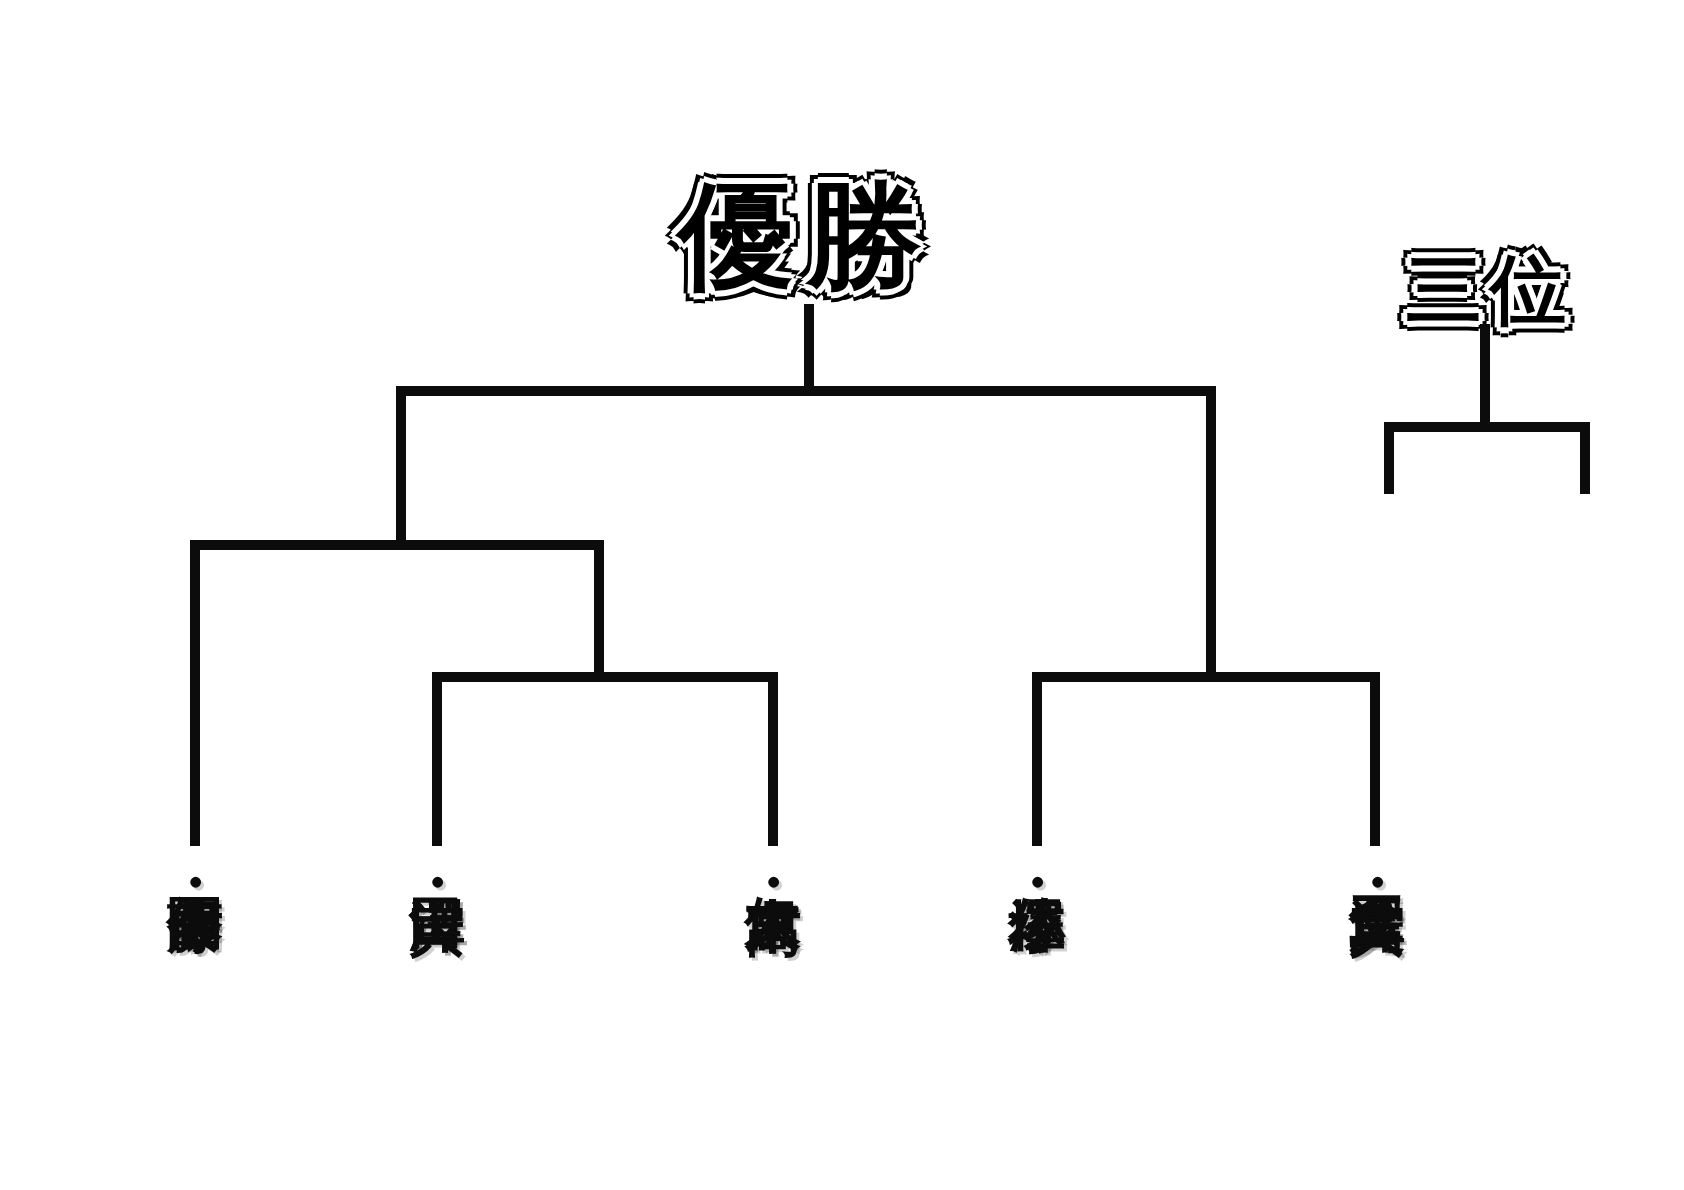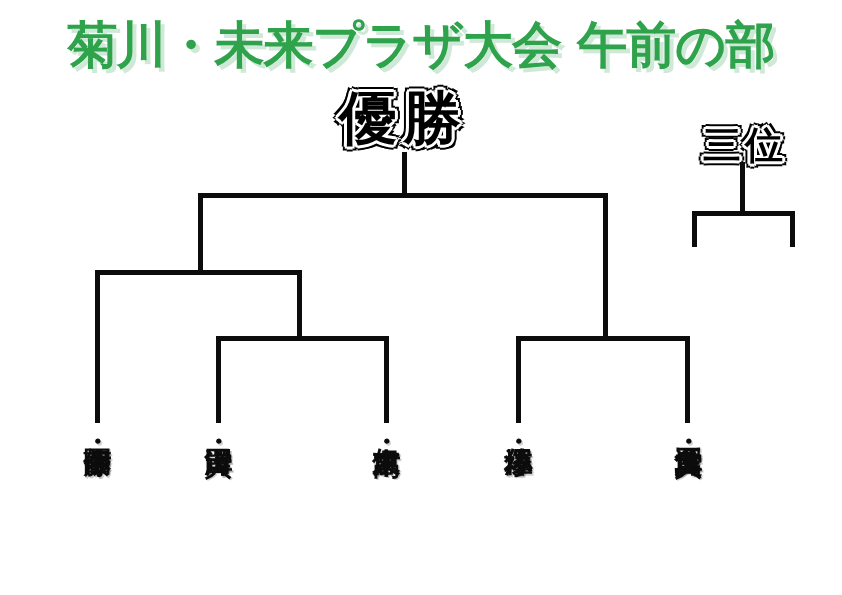--- a/index.html
+++ b/index.html
@@ -59,21 +59,20 @@
     white-space:nowrap;
   }
   .t1{left:97px;}  .t2{left:218px;} .t3{left:386px;}
   .t4{left:518px;} .t5{left:688px;}
 </style>
 </head>
 <body>
 
 <div class="page">
 
-  <div class="title">菊川・未来プラザ大会 午前の部</div>
 
   <div class="outline-text third">三位</div>
   <div class="outline-text champion">優勝</div>
 
   <div class="line" style="left:402px;top:152px;width:5px;height:46px;"></div>
   <div class="line" style="left:198px;top:193px;width:410px;height:5px;"></div>
   <div class="line" style="left:198px;top:193px;width:5px;height:82px;"></div>
   <div class="line" style="left:603px;top:193px;width:5px;height:148px;"></div>
 
   <div class="line" style="left:95px;top:270px;width:207px;height:5px;"></div>

